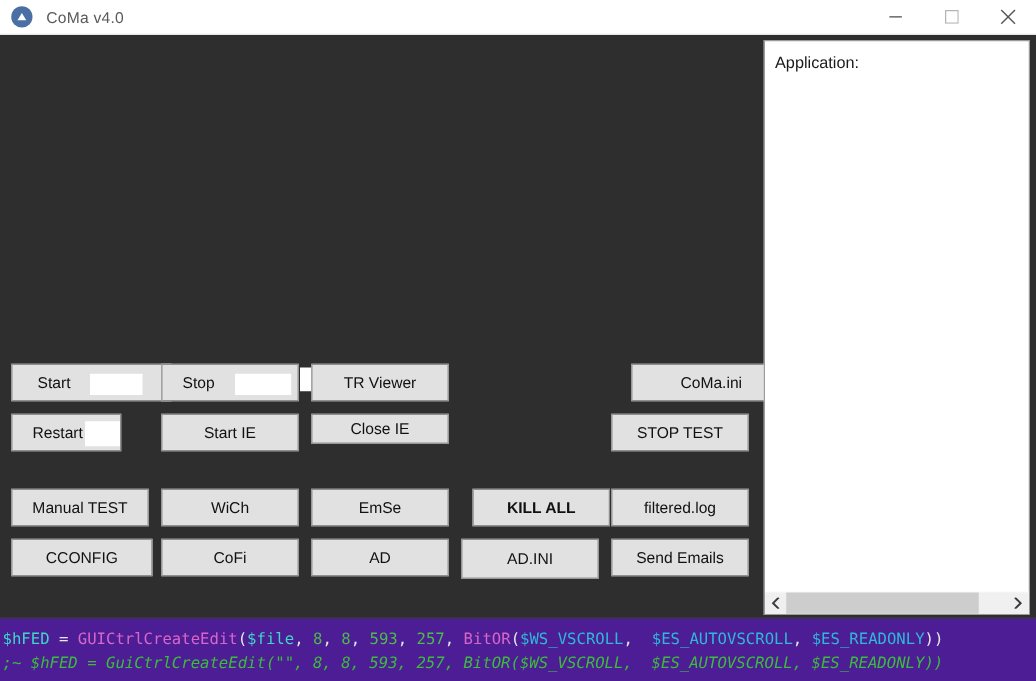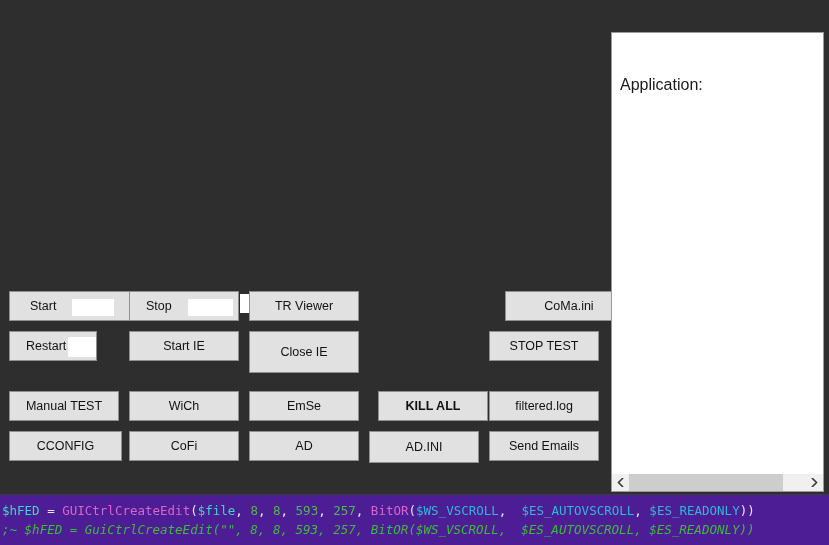--- a/index.html
+++ b/index.html
@@ -149,25 +149,24 @@
     height: 460px;
     background: #ffffff;
     border: 1px solid #9a9a9a;
     box-sizing: border-box;
     display: flex;
     flex-direction: column;
   }
   #right-panel-body {
     flex: 1 1 auto;
     padding: 8px 0 0 8px;
-    font-size: 16px;
+    font-size: 13px;
     color: #1a1a1a;
     overflow: hidden;
     line-height: 1.35;
-    margin-top: 33px;
   }
   #right-scrollbar {
     flex: 0 0 auto;
     height: 17px;
     background: #f0f0f0;
     display: flex;
     align-items: stretch;
     border-top: 1px solid #ffffff;
   }
   .sb-arrow {
@@ -216,20 +215,48 @@
   .tok-plain  { color: #e8e8e8; }
   .tok-num    { color: #4cbb4c; }
   .tok-const  { color: #2fb8d8; }
   .tok-comment{ color: #3dbb3d; }
 </style>
 </head>
 <body>
 
 <div id="app">
 
+  <div id="titlebar">
+    <div id="titlebar-left">
+      <span class="app-icon">
+        <svg width="11" height="11" viewBox="0 0 11 11">
+          <path d="M5.5 2.3 L9.0 8.2 L2.0 8.2 Z" fill="#ffffff"></path>
+        </svg>
+      </span>
+      <span id="app-title">CoMa  v4.0</span>
+    </div>
+    <div class="win-btns">
+      <div class="win-btn">
+        <svg width="11" height="11" viewBox="0 0 11 11">
+          <line x1="0.5" y1="5.5" x2="10.5" y2="5.5" stroke="#4a4a4a" stroke-width="1"></line>
+        </svg>
+      </div>
+      <div class="win-btn">
+        <svg width="11" height="11" viewBox="0 0 11 11">
+          <rect x="0.5" y="0.5" width="10" height="10" fill="none" stroke="#b4b4b4" stroke-width="1"></rect>
+        </svg>
+      </div>
+      <div class="win-btn">
+        <svg width="13" height="13" viewBox="0 0 13 13">
+          <line x1="1" y1="1" x2="12" y2="12" stroke="#555555" stroke-width="1.1"></line>
+          <line x1="12" y1="1" x2="1" y2="12" stroke="#555555" stroke-width="1.1"></line>
+        </svg>
+      </div>
+    </div>
+  </div>
 
   <div id="left-panel">
 
     <div id="status-row">
       <span id="status-ad" class="status-text">AD Service is OFF</span>
       <span id="status-wich" class="status-text">WiCh Service is OFF</span>
       <span id="status-redact"></span>
       <span id="status-on">is ON</span>
     </div>
 
@@ -248,21 +275,21 @@
         <div class="btn" style="left: 489px; top: 263px; width: 128px; height: 30px; margin-left: 16px;">
           <span class="btn-label">CoMa.ini</span>
         </div>
         <div class="btn" style="left: 9px; top: 303px; width: 88px; height: 30px;">
           <span class="btn-label" style="position: absolute; left: 16px;">Restart</span>
           <span class="redact" style="left: 58px; top: 5px; width: 44px; height: 20px;"></span>
         </div>
         <div class="btn" style="left: 129px; top: 303px; width: 110px; height: 30px;">
           <span class="btn-label">Start IE</span>
         </div>
-        <div class="btn" style="left: 249px; top: 303px; width: 110px; height: 42px;">
+        <div class="btn" style="left: 249px; top: 303px; width: 110px; height: 24px;">
           <span class="btn-label">Close IE</span>
         </div>
         <div class="btn" style="left: 489px; top: 303px; width: 110px; height: 30px;">
           <span class="btn-label">STOP TEST</span>
         </div>
         <div class="btn" style="left: 9px; top: 363px; width: 110px; height: 30px;">
           <span class="btn-label">Manual TEST</span>
         </div>
         <div class="btn" style="left: 129px; top: 363px; width: 110px; height: 30px;">
           <span class="btn-label">WiCh</span>

